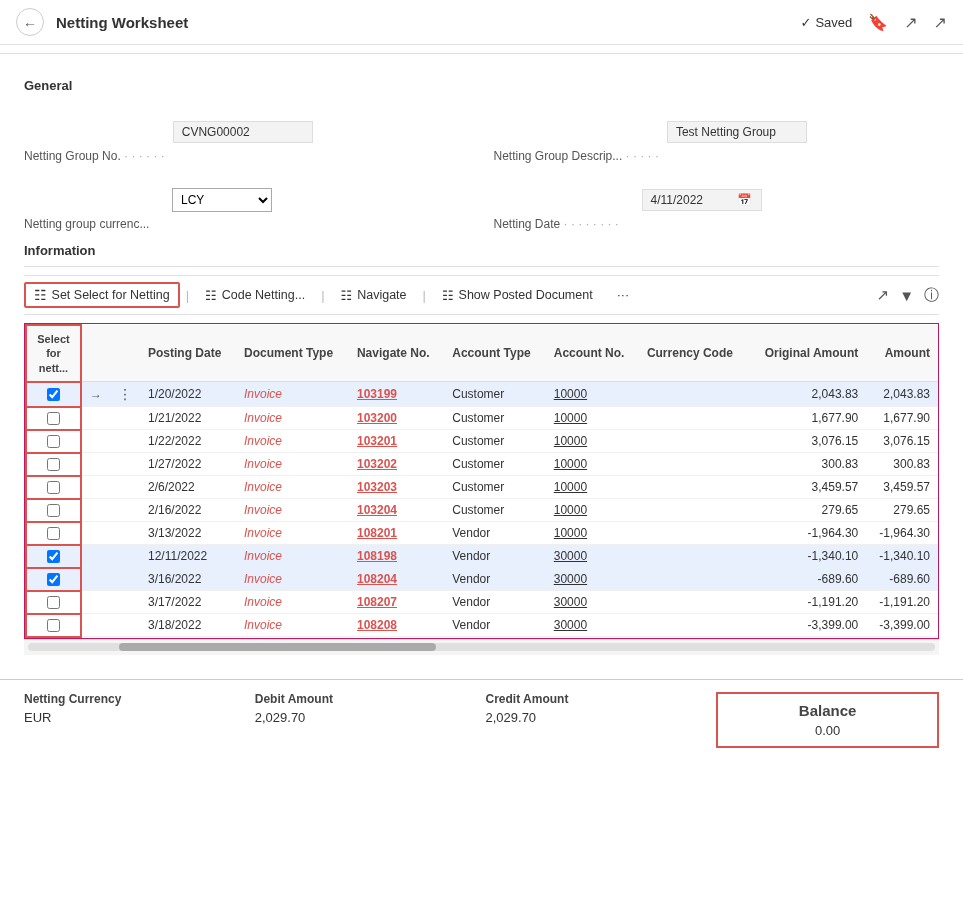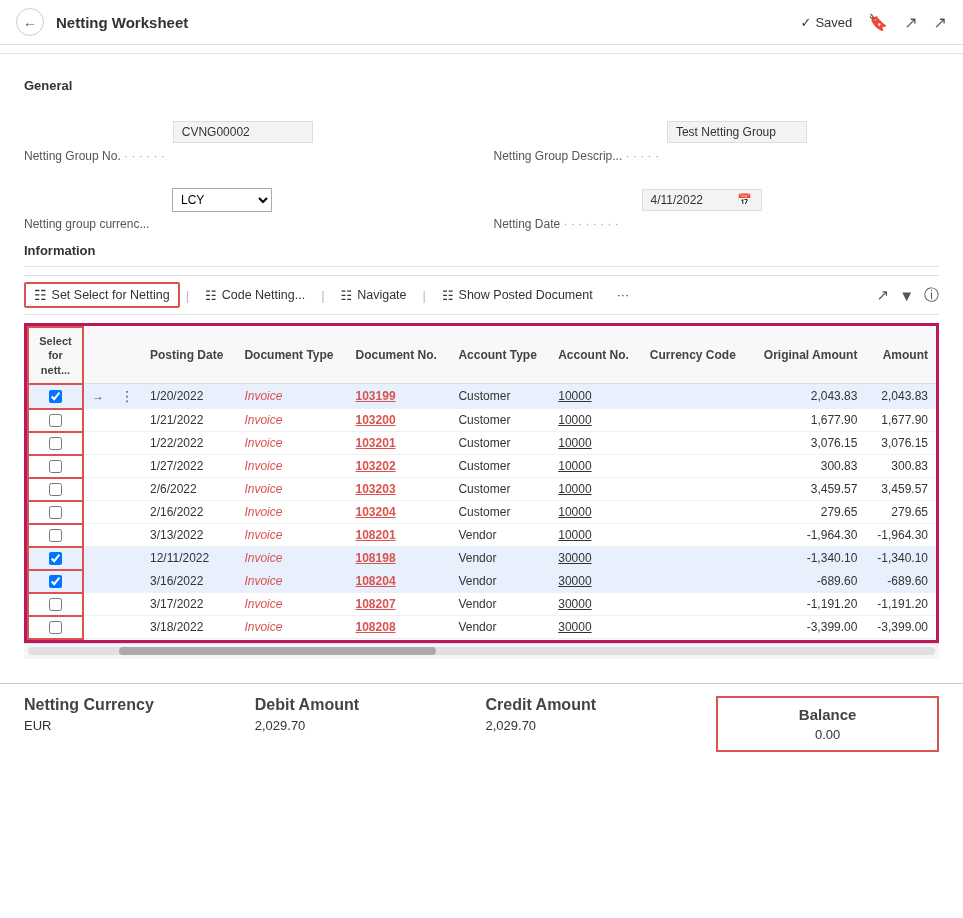--- a/index.html
+++ b/index.html
@@ -27,21 +27,21 @@
 
     
     .toolbar { display: flex; align-items: center; gap: 4px; padding: 6px 0; margin-bottom: 8px; border-top: 1px solid #e0e0e0; border-bottom: 1px solid #e0e0e0; }
     .toolbar-btn { display: flex; align-items: center; gap: 5px; padding: 5px 10px; border: none; background: none; cursor: pointer; font-size: 12.5px; color: #333; border-radius: 2px; }
     .toolbar-btn.highlighted { border: 2px solid #d9534f; padding: 3px 8px; }
     .toolbar-separator { color: #bbb; margin: 0 2px; }
     .toolbar-right { margin-left: auto; display: flex; align-items: center; gap: 10px; }
     .toolbar-icon { cursor: pointer; color: #555; font-size: 15px; }
 
     
-    .table-container { border: 3px solid #be185d; overflow: auto; max-height: 360px; position: relative; }
+    .table-container { border: 1px solid #be185d; overflow: auto; max-height: 360px; position: relative; }
     table { width: 100%; border-collapse: collapse; font-size: 12px; }
     thead th { background: #f8f8f8; border-bottom: 1px solid #ddd; padding: 6px 8px; text-align: left; font-weight: 600; color: #444; white-space: nowrap; position: sticky; top: 0; z-index: 1; }
     tbody td { border-bottom: 1px solid #f0f0f0; padding: 4px 8px; white-space: nowrap; }
     tbody tr.selected-row { background: #e8f0fe; }
     .col-select { width: 55px; text-align: center; }
     .checkbox-cell { display: flex; justify-content: center; }
     input[type="checkbox"] { width: 13px; height: 13px; cursor: pointer; }
     .doc-type { color: #d9534f; font-style: italic; }
     .doc-no { color: #d9534f; font-weight: 600; text-decoration: underline; cursor: pointer; }
     .account-no { text-decoration: underline; cursor: pointer; }
@@ -50,21 +50,21 @@
     .select-header { display: flex; flex-direction: column; align-items: center; font-size: 11px; line-height: 1.3; }
     .select-col-border { border: 2px solid #d9534f; }
 
     
     .scroll-bar-area { height: 16px; background: #f5f5f5; border-top: 1px solid #e0e0e0; display: flex; align-items: center; padding: 0 4px; }
     .scroll-bar-track { flex: 1; height: 8px; background: #e0e0e0; border-radius: 4px; position: relative; }
     .scroll-bar-thumb { width: 35%; height: 100%; background: #aaa; border-radius: 4px; position: absolute; left: 10%; }
 
     
     .footer-summary { border-top: 1px solid #ccc; padding: 12px 24px; display: grid; grid-template-columns: 1fr 1fr 1fr 1fr; gap: 8px; margin-top: 8px; }
-    .summary-header { font-weight: 700; font-size: 16px; color: #444; margin-bottom: 4px; }
+    .summary-header { font-weight: 700; font-size: 12px; color: #444; margin-bottom: 4px; }
     .summary-value { font-size: 13px; color: #333; }
     .balance-box { border: 2px solid #d9534f; padding: 8px 12px; text-align: center; }
     .balance-header { font-weight: 700; font-size: 15px; color: #444; }
     .balance-value { font-size: 13px; color: #333; margin-top: 4px; }
 
     .info-section { margin-bottom: 6px; }
     .form-select { border: 1px solid #aaa; padding: 3px 4px; font-size: 12px; min-width: 100px; background: #fff; }
   </style>
 </head>
 <body>
@@ -174,21 +174,21 @@
             <div class="select-header">
               <span>Select</span>
               <span>for</span>
               <span>nett...</span>
             </div>
           </th>
           <th style="width:20px;"></th>
           <th style="width:20px;"></th>
           <th>Posting Date</th>
           <th>Document Type</th>
-          <th>Document No.</th>
+          <th>Navigate No.</th>
           <th>Account Type</th>
           <th>Account No.</th>
           <th>Currency Code</th>
           <th style="text-align:right;">Original Amount</th>
           <th style="text-align:right;">Amount</th>
         </tr>
       </thead>
       <tbody id="table-body">
       <tr class="selected-row">
             <td class="col-select select-col-border" style="border: 2px solid rgb(217, 83, 79);">

